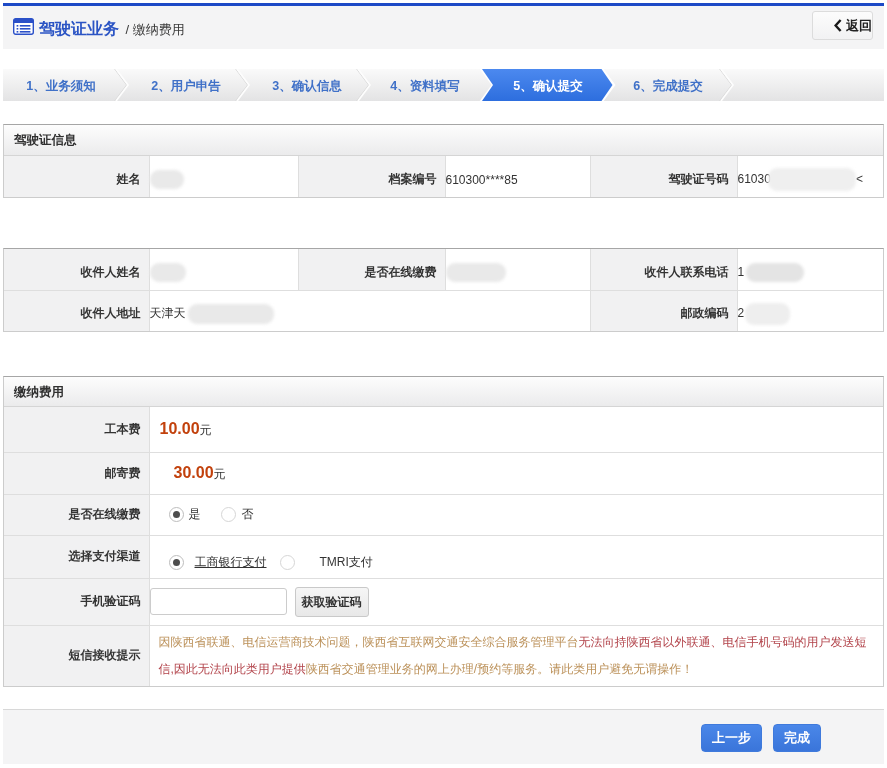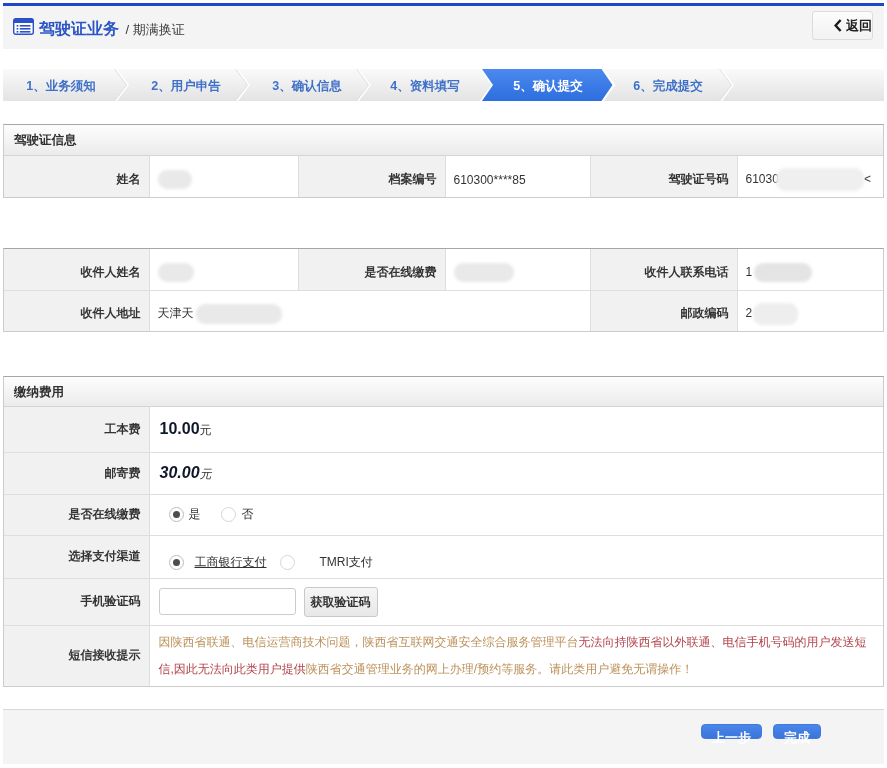--- a/index.html
+++ b/index.html
@@ -20,50 +20,50 @@
 .sec3 { top:376px; }
 .sech { height:30px; background:linear-gradient(#fdfdfd,#ebebec); border-bottom:1px solid #d5d5d5; font-size:12.5px; font-weight:bold; color:#303030; line-height:30px; padding-left:10px; }
 table.tb { width:100%; border-collapse:collapse; table-layout:fixed; }
 .tb td { font-size:12px; color:#333; border:1px solid #dedede; height:41px; vertical-align:middle; }
 .tb tr:first-child td { border-top:none; }
 .tb tr:last-child td { border-bottom:none; }
 .tb td:first-child { border-left:none; }
 .tb td:last-child { border-right:none; }
 .sec1 td, .sec2 td { padding-top:6px; }
 td.lb { background:#f1f1f2; font-weight:bold; text-align:right; padding-right:8px; }
-td.vl { background:#fff; padding-left:8px; }
+td.vl { background:#fff; }
 .blob { display:inline-block; vertical-align:middle; background:#e9e9e9; border-radius:9px; filter:blur(1.6px); }
-.red { color:#0f172a; font-weight:bold; font-size:16px; }
+.red { color:#c2410c; font-weight:bold; font-size:16px; }
 .radio { display:inline-block; width:15px; height:15px; border:1px solid #d6d6d6; border-radius:50%; background:#fff; vertical-align:middle; position:relative; }
 .radio.on::after { content:""; position:absolute; left:3px; top:3px; width:7px; height:7px; border-radius:50%; background:#4d4d4d; }
 .radio.on { border-color:#bdbdbd; }
 .vcode { display:inline-block; width:137px; height:27px; border:1px solid #ccc; border-radius:3px; background:#fff; vertical-align:middle; }
 .getcode { display:inline-block; width:74px; height:30px; background:linear-gradient(#f6f6f6,#e8e8e8); border:1px solid #c9c9c9; border-radius:3px; font-size:12px; font-weight:bold; color:#333; text-align:center; line-height:28px; vertical-align:middle; margin-left:8px; }
 .notice { font-size:12px; color:#bb9058; line-height:27px; width:712px; }
 .notice b { color:#b2434a; font-weight:normal; }
 .footer { left:3px; top:709px; width:881px; height:55px; background:#f4f4f5; border-top:1px solid #d8d8d8; }
-.bluebtn { position:absolute; height:15px; background:linear-gradient(#4a87e9,#3a75da); border:1px solid #3f7adc; border-radius:4px; color:#fff; font-size:13px; font-weight:bold; text-align:center; line-height:26px; }
+.bluebtn { position:absolute; height:28px; background:linear-gradient(#4a87e9,#3a75da); border:1px solid #3f7adc; border-radius:4px; color:#fff; font-size:13px; font-weight:bold; text-align:center; line-height:26px; }
 </style>
 </head>
 <body>
 <div class="abs topline"></div>
 <div class="abs hdrband"></div>
 <div class="abs hicon">
 <svg width="21" height="17" viewBox="0 0 21 17">
   <rect x="0.7" y="0.7" width="19.6" height="15.6" rx="2" fill="#fff" stroke="#2b50c8" stroke-width="1.4"></rect>
   <path d="M0.7 2.7 a2 2 0 0 1 2-2 h15.6 a2 2 0 0 1 2 2 v2.4 h-19.6 z" fill="#2b50c8"></path>
   <rect x="3.6" y="7" width="1.7" height="1.6" fill="#2b50c8"></rect>
   <rect x="3.6" y="10" width="1.7" height="1.6" fill="#2b50c8"></rect>
   <rect x="3.6" y="13" width="1.7" height="1.6" fill="#2b50c8"></rect>
   <rect x="6.8" y="7" width="10.6" height="1.6" fill="#2b50c8"></rect>
   <rect x="6.8" y="10" width="10.6" height="1.6" fill="#2b50c8"></rect>
   <rect x="6.8" y="13" width="10.6" height="1.6" fill="#2b50c8"></rect>
 </svg>
 </div>
-<div class="abs htitle">驾驶证业务 <span class="hsub">/ 期满换证</span></div>
+<div class="abs htitle">驾驶证业务 <span class="hsub">/ 缴纳费用</span></div>
 <div class="abs backbtn"><svg width="8" height="13" viewBox="0 0 8 13" style="vertical-align:-2px;margin-right:4px;">
       <path d="M6.6 1 L1.6 6.5 L6.6 12" stroke="#1a1a1a" stroke-width="2.4" fill="none"></path>
     </svg>返回</div>
 <div class="abs stepbar">
 <svg width="881" height="32" viewBox="0 0 881 32">
   <defs>
     <linearGradient id="gbar" x1="0" y1="0" x2="0" y2="1">
       <stop offset="0" stop-color="#fafafa"></stop>
           <stop offset="1" stop-color="#e3e3e4"></stop>
     </linearGradient>
@@ -156,37 +156,37 @@
         <col style="width:145px">
         <col>
       </colgroup>
     <tbody>
         <tr style="height:45px;">
       <td class="lb">工本费</td>
           <td class="vl" style="padding-left:10px;"><span class="red">10.00</span>元</td>
     </tr>
     <tr style="height:42px;">
       <td class="lb">邮寄费</td>
-          <td class="vl" style="padding-left:10px;font-style:italic;"><span class="red">30.00</span>元</td>
+          <td class="vl" style="padding-left:24px;"><span class="red">30.00</span>元</td>
     </tr>
     <tr style="height:41px;">
       <td class="lb">是否在线缴费</td>
       <td class="vl" style="padding-left:19px;">
             <div><span class="radio on"></span><span style="margin-left:5px;vertical-align:middle;">是</span><span class="radio" style="margin-left:20px;"></span><span style="margin-left:6px;vertical-align:middle;">否</span></div>
           </td>
     </tr>
     <tr style="height:43px;">
       <td class="lb">选择支付渠道</td>
       <td class="vl" style="padding-left:19px;">
             <div style="margin-top:11px;"><span class="radio on"></span><span style="margin-left:11px;vertical-align:middle;text-decoration:underline;">工商银行支付</span><span class="radio" style="margin-left:13px;"></span><span style="margin-left:25px;vertical-align:middle;">TMRI支付</span></div>
           </td>
     </tr>
     <tr style="height:47px;">
       <td class="lb">手机验证码</td>
-      <td class="vl" style="padding-left:9px;"><span class="vcode"></span><span class="getcode">获取验证码</span></td>
+      <td class="vl" style=""><span class="vcode"></span><span class="getcode">获取验证码</span></td>
     </tr>
     <tr style="height:61px;">
       <td class="lb">短信接收提示</td>
       <td class="vl" style="padding-left:9px;">
             <div class="notice">因陕西省联通、电信运营商技术问题，陕西省互联网交通安全综合服务管理平台<b>无法向持陕西省以外联通、电信手机号码的用户发送短信,因此无法向此类用户提供</b>陕西省交通管理业务的网上办理/预约等服务。请此类用户避免无谓操作！</div>
           </td>
     </tr>
   </tbody>
     </table>
 </div>

